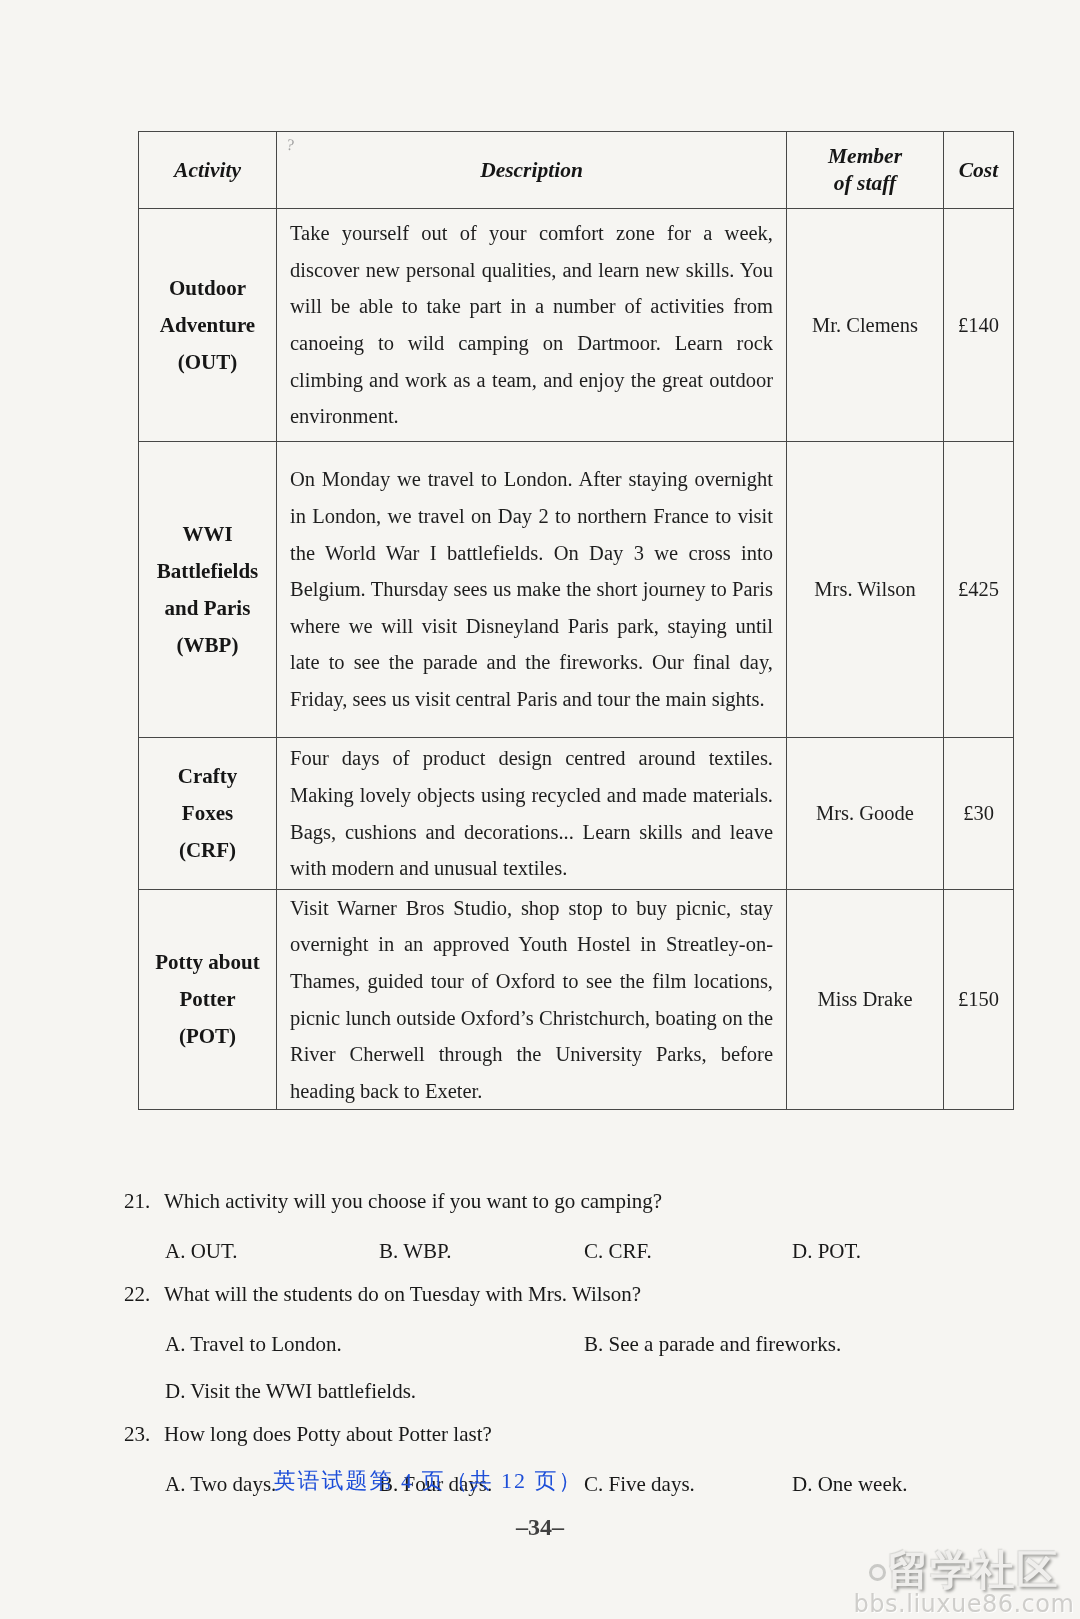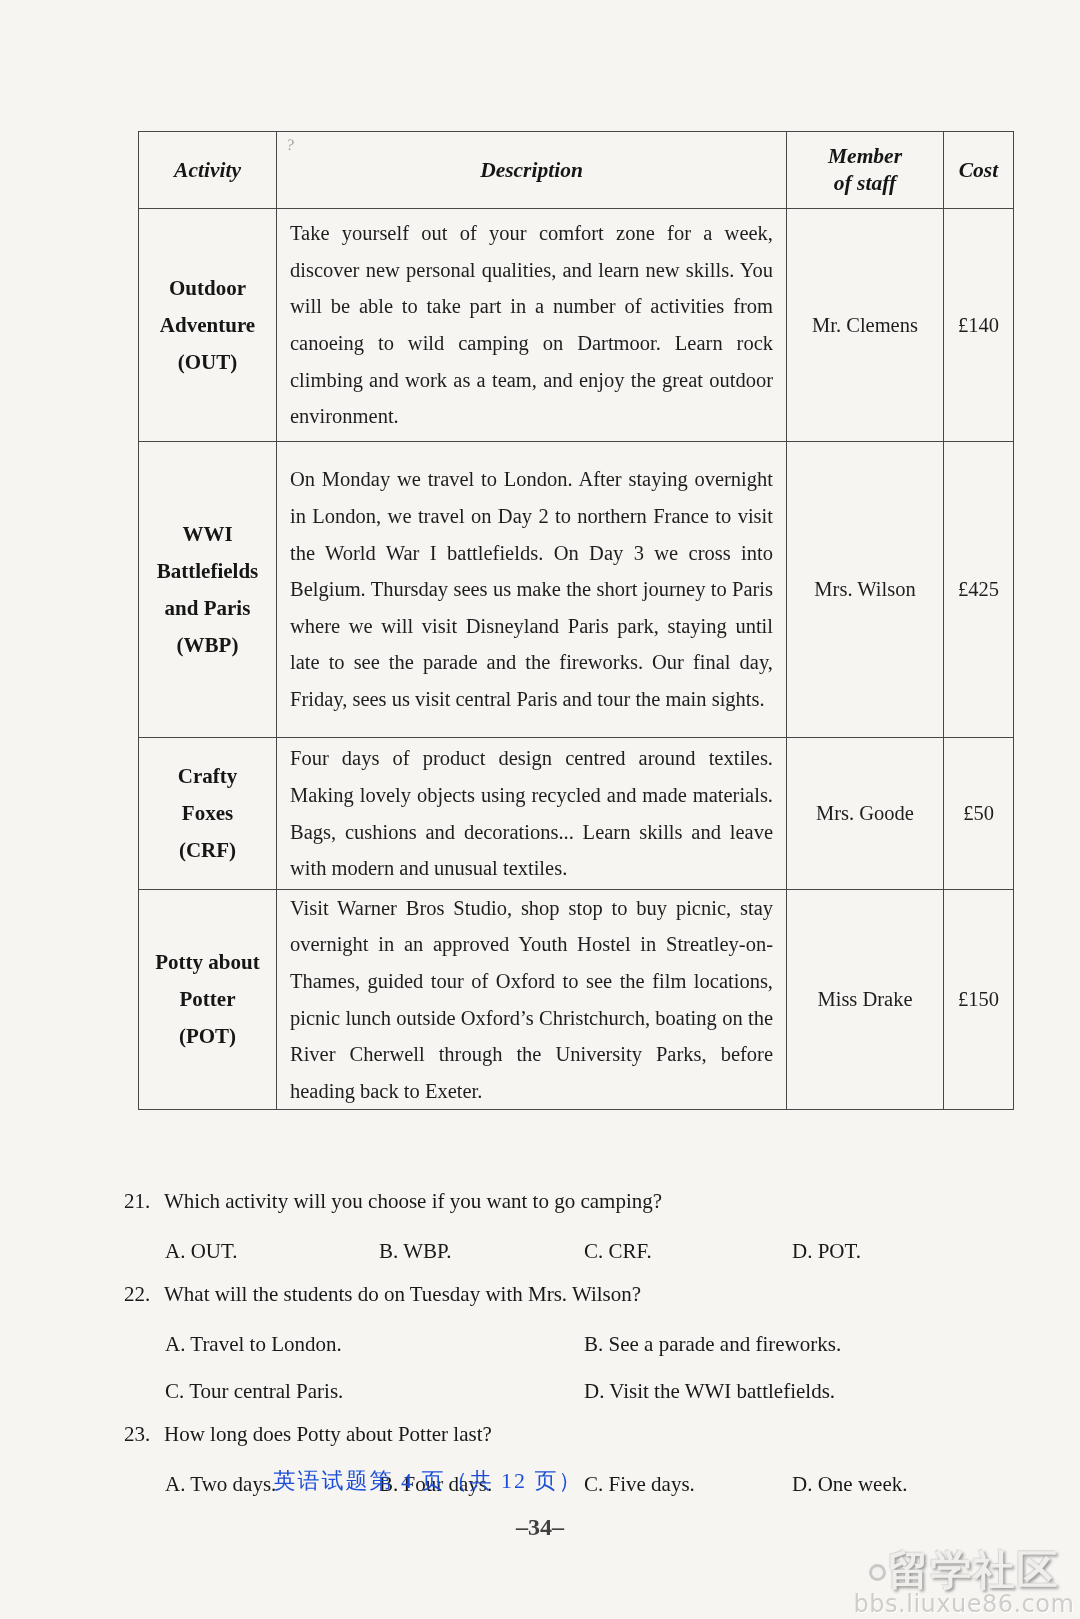--- a/index.html
+++ b/index.html
@@ -130,21 +130,21 @@
     <div class="cell staff-cell">Mrs. Wilson</div>
     <div class="cell cost-cell last-col">£425</div>
 
     <div class="cell activity-cell pre">Crafty
 Foxes
 (CRF)</div>
     <div class="cell desc-cell">
       <div class="desc-inner">Four days of product design centred around textiles. Making lovely objects using recycled and made materials. Bags, cushions and decorations... Learn skills and leave with modern and unusual textiles.</div>
     </div>
     <div class="cell staff-cell">Mrs. Goode</div>
-    <div class="cell cost-cell last-col">£50</div>
+    <div class="cell cost-cell last-col">£30</div>
 
     <div class="cell activity-cell pre last-row">Potty about
 Potter
 (POT)</div>
     <div class="cell desc-cell last-row">
       <div class="desc-inner">Visit Warner Bros Studio, shop stop to buy picnic, stay overnight in an approved Youth Hostel in Streatley-on-Thames, guided tour of Oxford to see the film locations, picnic lunch outside Oxford’s Christchurch, boating on the River Cherwell through the University Parks, before heading back to Exeter.</div>
     </div>
     <div class="cell staff-cell last-row">Miss Drake</div>
     <div class="cell cost-cell last-col last-row">£150</div>
   </div>
@@ -160,21 +160,20 @@
       <span>C. CRF.</span>
       <span>D. POT.</span>
     </div>
 
     <div class="q-line">
       <span class="q-num">22.</span><span>What will the students do on Tuesday with Mrs. Wilson?</span>
     </div>
     <div class="opts opts-2">
       <span>A. Travel to London.</span>
       <span>B. See a parade and fireworks.</span>
-      <span>C. Tour central Paris.</span>
       <span>D. Visit the WWI battlefields.</span>
     </div>
 
     <div class="q-line">
       <span class="q-num">23.</span><span>How long does Potty about Potter last?</span>
     </div>
     <div class="opts opts-4">
       <span>A. Two days.</span>
       <span>B. Four days.</span>
       <span>C. Five days.</span>

